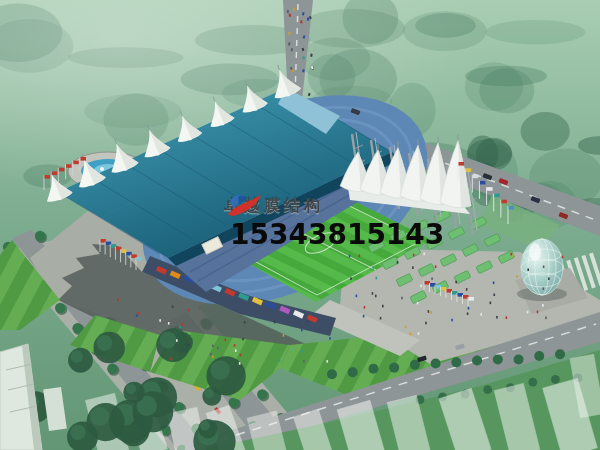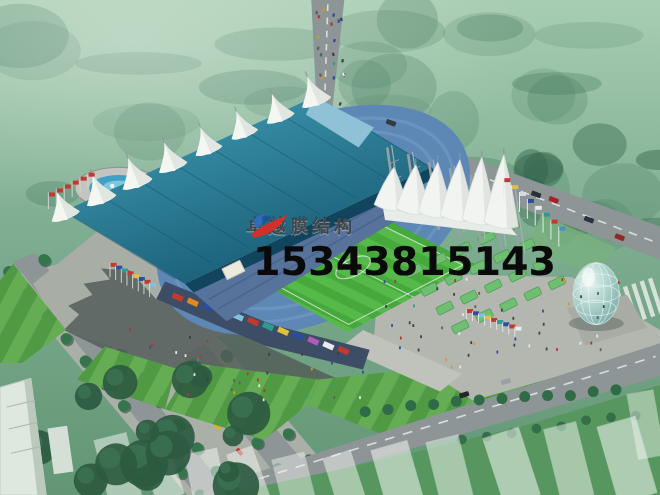--- a/index.html
+++ b/index.html
@@ -20,21 +20,21 @@
   .plaza2{fill:#b4b7b0;}
   .watermark{position:absolute;left:224px;top:192px;pointer-events:none;}
   .wm-row{display:flex;align-items:center;gap:1px;height:28px;}
   .wm-logo{width:40px;height:28px;flex:0 0 auto;}
   .wm-brand{
     font-size:16px;font-weight:bold;color:var(--brandText);letter-spacing:4px;
     text-shadow:0 1px 1px rgba(245,245,245,.55),0 -1px 1px rgba(0,0,0,.25);
     white-space:nowrap;
   }
   .wm-phone{
-    font-size:36px;font-weight:bold;color:var(--phoneText);
+    font-size:28px;font-weight:bold;color:var(--phoneText);
     letter-spacing:0px;line-height:1;margin-top:1px;margin-left:6px;white-space:nowrap;
   }
 </style>
 </head>
 <body>
 
 <div class="stage">
 <svg width="600" height="450" viewBox="0 0 600 450">
   <defs>
     <linearGradient id="gTrees" x1="0" y1="0" x2="0" y2="1">

